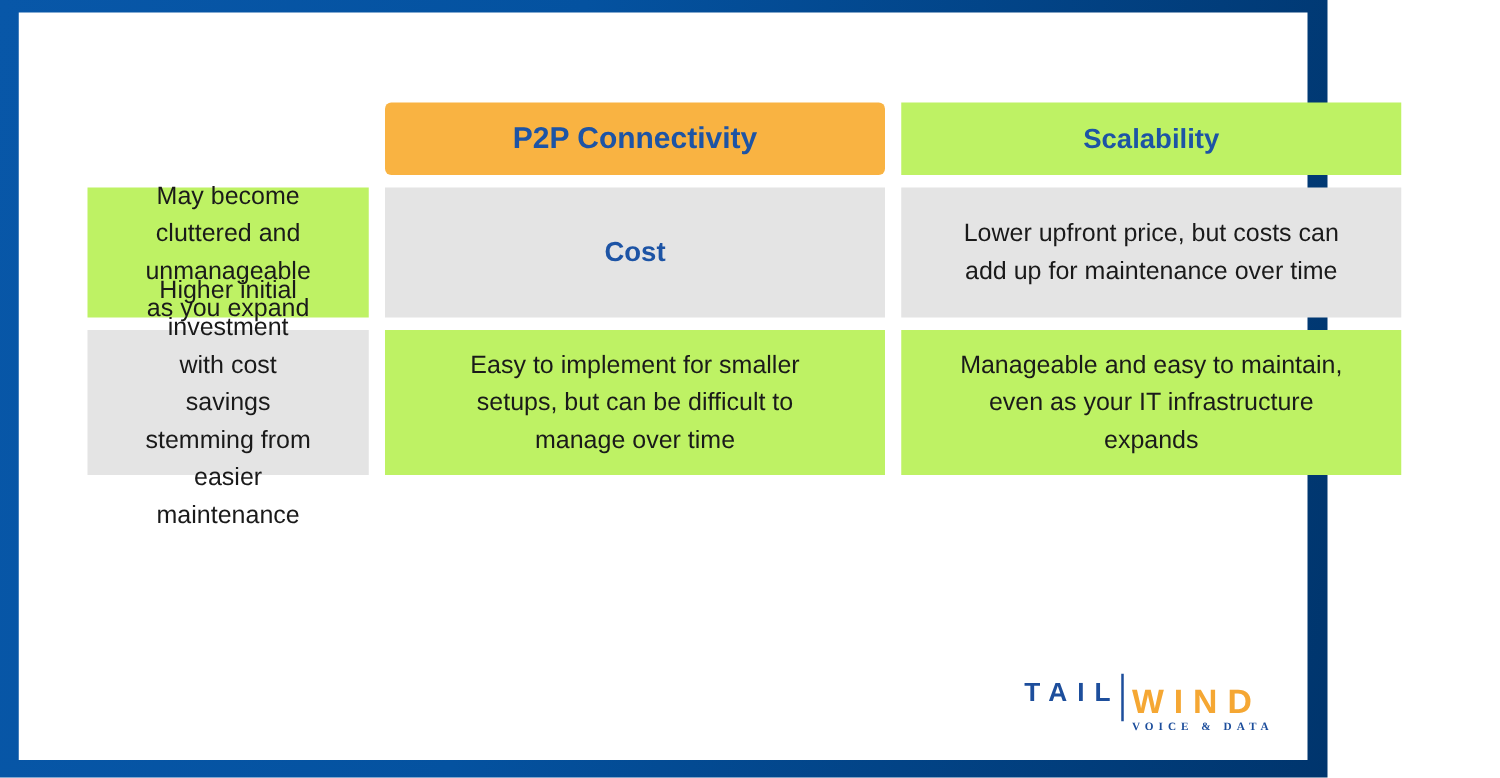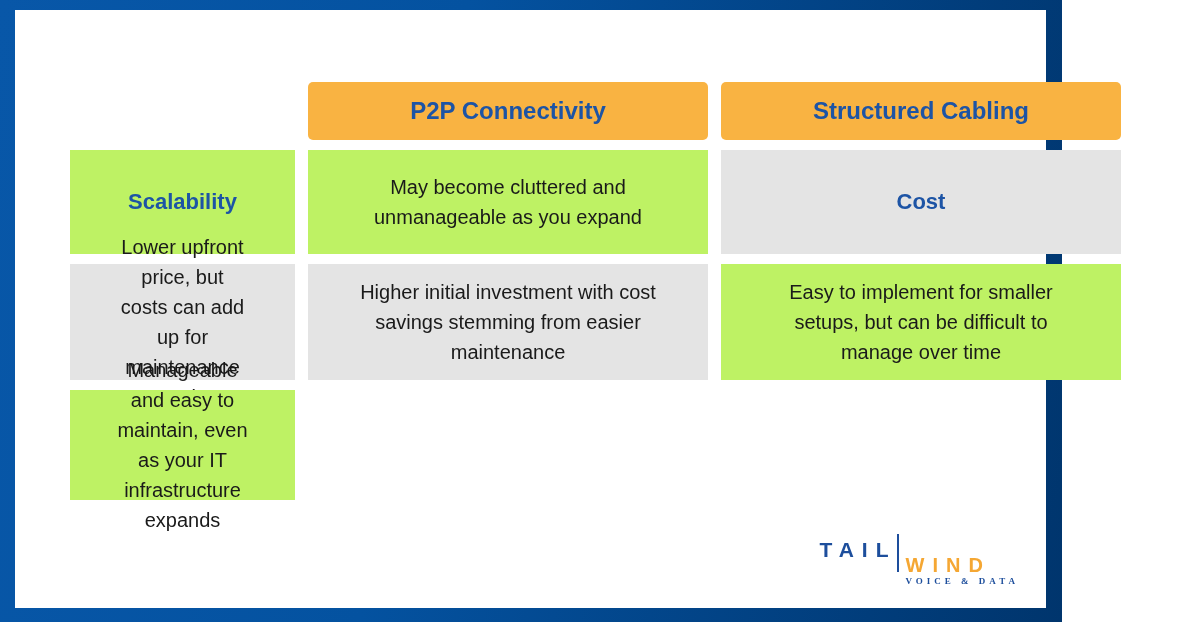--- a/index.html
+++ b/index.html
@@ -71,25 +71,25 @@
     text-align: right;
   }
   .logo-divider {
     width: 2px; height: 38px;
     background: #1D4E9C;
     margin: 0 7px 0 0;
   }
   .logo-right { display: flex; flex-direction: column; }
   .logo-wind {
     color: #F5A733;
-    font-size: 20px;
+    font-size: 27px;
     font-weight: bold;
     letter-spacing: 8px;
     line-height: 1;
-    margin-top: 21px;
+    margin-top: 9px;
   }
   .logo-tagline {
     color: #1D4E9C;
     font-size: 9px;
     font-weight: bold;
     letter-spacing: 4px;
     margin-top: 1px;
     font-family: Liberation Serif, serif;
   }
 </style>
@@ -97,23 +97,20 @@
 <body>
 
 <div class="frame">
   <div class="canvas">
 
     <div class="comparison-grid">
 
       <div class="cell header-spacer"></div>
       <div class="cell header-cell">
         <span>P2P Connectivity</span>
-      </div>
-      <div class="cell header-cell">
-        <span>Structured Cabling</span>
       </div>
 
       <div class="cell label-cell row-light">
         <span>Scalability</span>
       </div>
       <div class="cell body-cell row-light">
         <span>May become cluttered and unmanageable as you expand</span>
       </div>
 
       <div class="cell label-cell row-dark">

